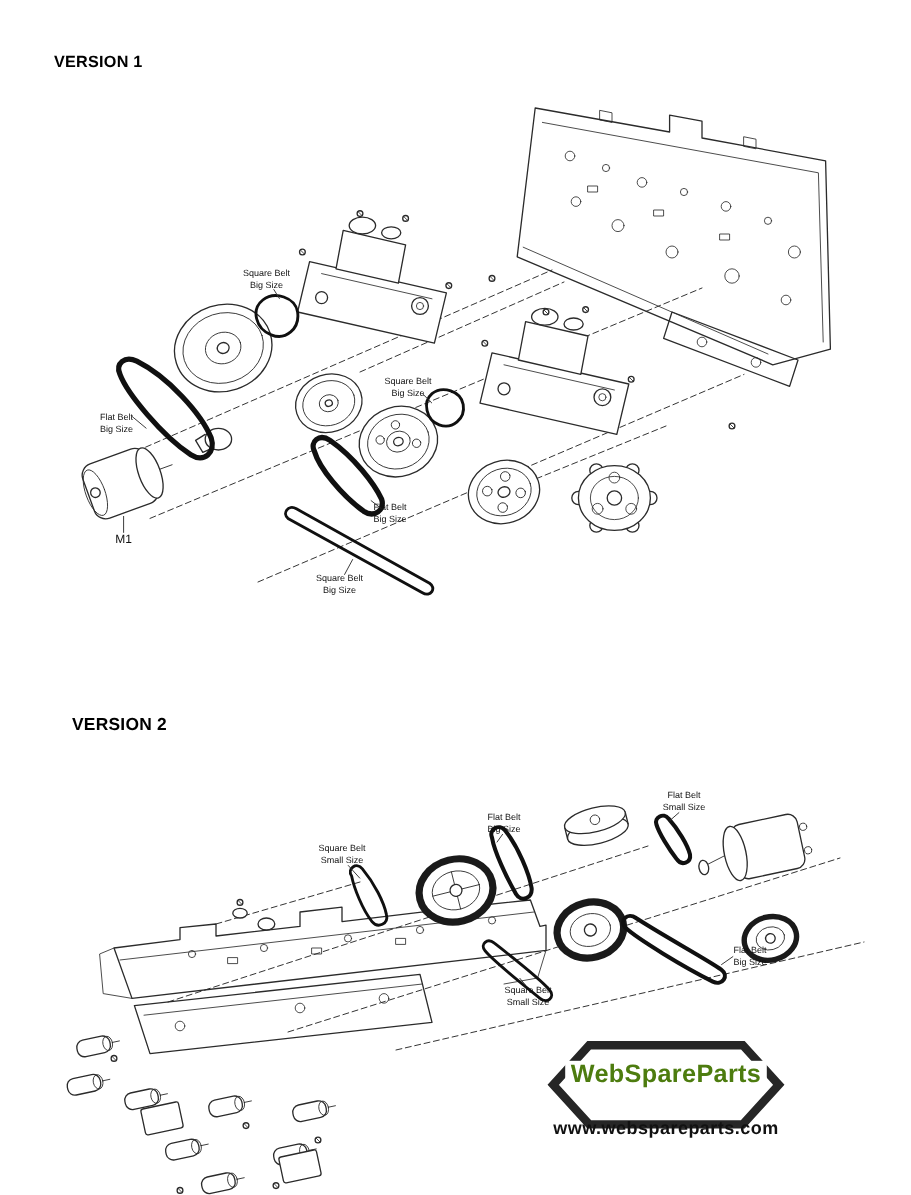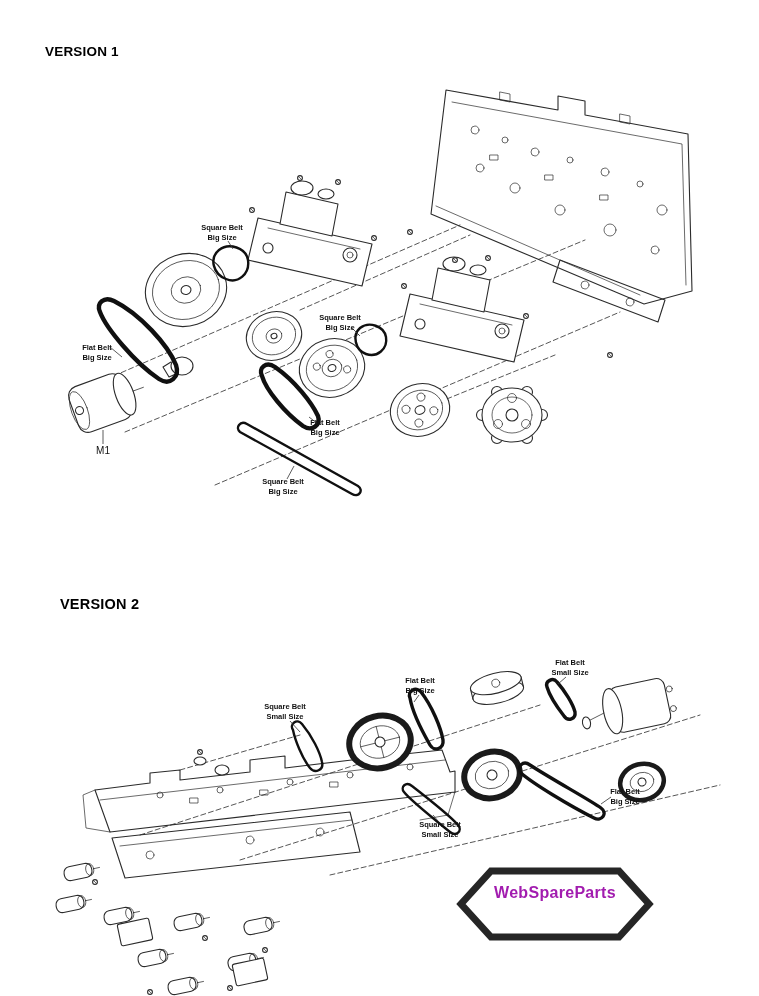--- a/index.html
+++ b/index.html
@@ -1,36 +1,36 @@
 <!DOCTYPE html>
 <html><head>
 <meta charset="utf-8">
 <style>
   *{margin:0;padding:0;box-sizing:border-box}
   html,body{background:#ffffff}
   .page{position:relative;width:759px;height:996px;background:#fff;overflow:hidden;
         font-family:"Liberation Sans",sans-serif;color:#000}
   .heading{position:absolute;font-weight:700;font-size:13.5px;letter-spacing:.2px}
   .intro{position:absolute;font-weight:700;font-size:13.5px;line-height:1.42;white-space:pre-line;width:330px}
-  .part-label{position:absolute;transform:translate(-50%,-50%);font-size:7.5px;font-weight:700;
+  .part-label{position:absolute;transform:translate(-50%,-50%);font-size:7.5px;font-weight:400;
               line-height:1.3;text-align:center;white-space:nowrap;color:#111}
   .m1-label{position:absolute;transform:translate(-50%,-50%);font-size:10px;color:#111}
   svg{position:absolute;left:0}
   .ln{fill:none;stroke:#2b2b2b;stroke-width:1.1;stroke-linecap:round;stroke-linejoin:round}
   .thin{stroke-width:.7}
   .fillw{fill:#fff}
   .belt-sq{fill:none;stroke:#101010;stroke-width:2.4;stroke-linejoin:round}
   .belt-flat{fill:none;stroke:#101010;stroke-width:4.4;stroke-linejoin:round}
   .belt-flat2{fill:none;stroke:#101010;stroke-width:3.4;stroke-linejoin:round}
   .dash{stroke-dasharray:5 3;stroke-width:.8}
   .ring{fill:#fff;stroke:#1a1a1a;stroke-width:6}
   .ring2{fill:#fff;stroke:#1a1a1a;stroke-width:4.5}
   .leader{stroke:#333;stroke-width:.8;fill:none}
   .brand{position:absolute;left:440px;top:884px;width:230px;text-align:center;
-         font-weight:700;font-size:16px;letter-spacing:.3px;color:#a21caf}
+         font-weight:700;font-size:21px;letter-spacing:.3px;color:#4d7c0f}
   .brand span{background:#fff;padding:0 5px}
   .site{position:absolute;left:425px;top:932px;width:260px;text-align:center;
         font-weight:700;font-size:15px;letter-spacing:.4px;color:#111}
 </style>
 </head>
 <body>
 
 <div class="page">
 
   <div class="heading" style="left:45px;top:44px">VERSION 1</div>
@@ -342,14 +342,15 @@
     <div>Square Belt</div>
       <div>Small Size</div>
   </div>
 
   <svg width="200" height="78" style="left:455px;top:865px" viewBox="0 0 200 78">
     <polygon points="36,6 164,6 194,39 164,72 36,72 6,39" fill="#fff" stroke="#262626" stroke-width="7"></polygon>
   </svg>
   <div class="brand">
     <span>WebSpareParts</span>
   </div>
+  <div class="site">www.webspareparts.com</div>
 
 </div>
 
 </body></html>

